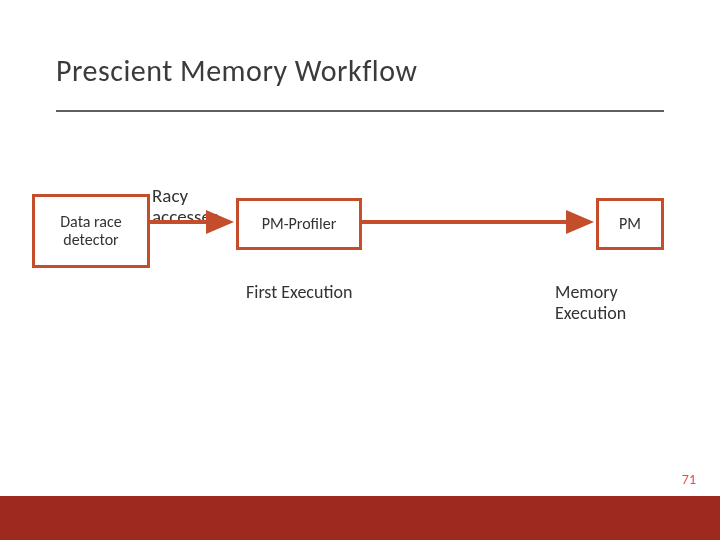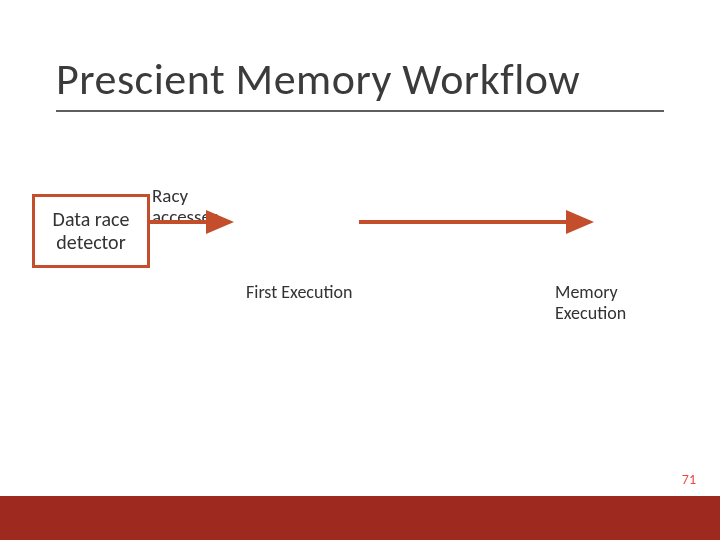--- a/index.html
+++ b/index.html
@@ -17,21 +17,21 @@
   .slide {
     position: relative;
     width: 720px;
     height: 540px;
   }
 
   .title {
     position: absolute;
     left: 56px;
     top: 52px;
-    font-size: 44px;
+    font-size: 30px;
     font-weight: 300;
     letter-spacing: 0.5px;
   }
 
   .title-underline {
     position: absolute;
     left: 56px;
     top: 110px;
     width: 608px;
     height: 0;
@@ -40,21 +40,21 @@
 
   
   .box {
     position: absolute;
     border: 3px solid #c44d2c;
     background: #ffffff;
     display: flex;
     align-items: center;
     justify-content: center;
     text-align: center;
-    font-size: 20px;
+    font-size: 16px;
     line-height: 1.15;
     color: #333333;
   }
   .box-drd {
     left: 32px;
     top: 194px;
     width: 112px;
     height: 68px;
   }
   .box-pmp {
@@ -136,21 +136,23 @@
 </head>
 <body>
 
 <div class="slide">
 
   <div class="title">Prescient Memory Workflow</div>
   <div class="title-underline"></div>
 
   <div class="box box-drd">Data race detector</div>
 
+  <div class="box box-pmp">PM-Profiler</div>
 
+  <div class="box box-pm">PM</div>
 
   <div class="arrow-label lbl-racy">Racy accesses</div>
 
 
   <div class="exec-label lbl-first">First Execution</div>
 
   <div class="exec-label lbl-second">Memory Execution</div>
 
   <svg class="arrows" viewBox="0 0 720 540">
     <defs>

